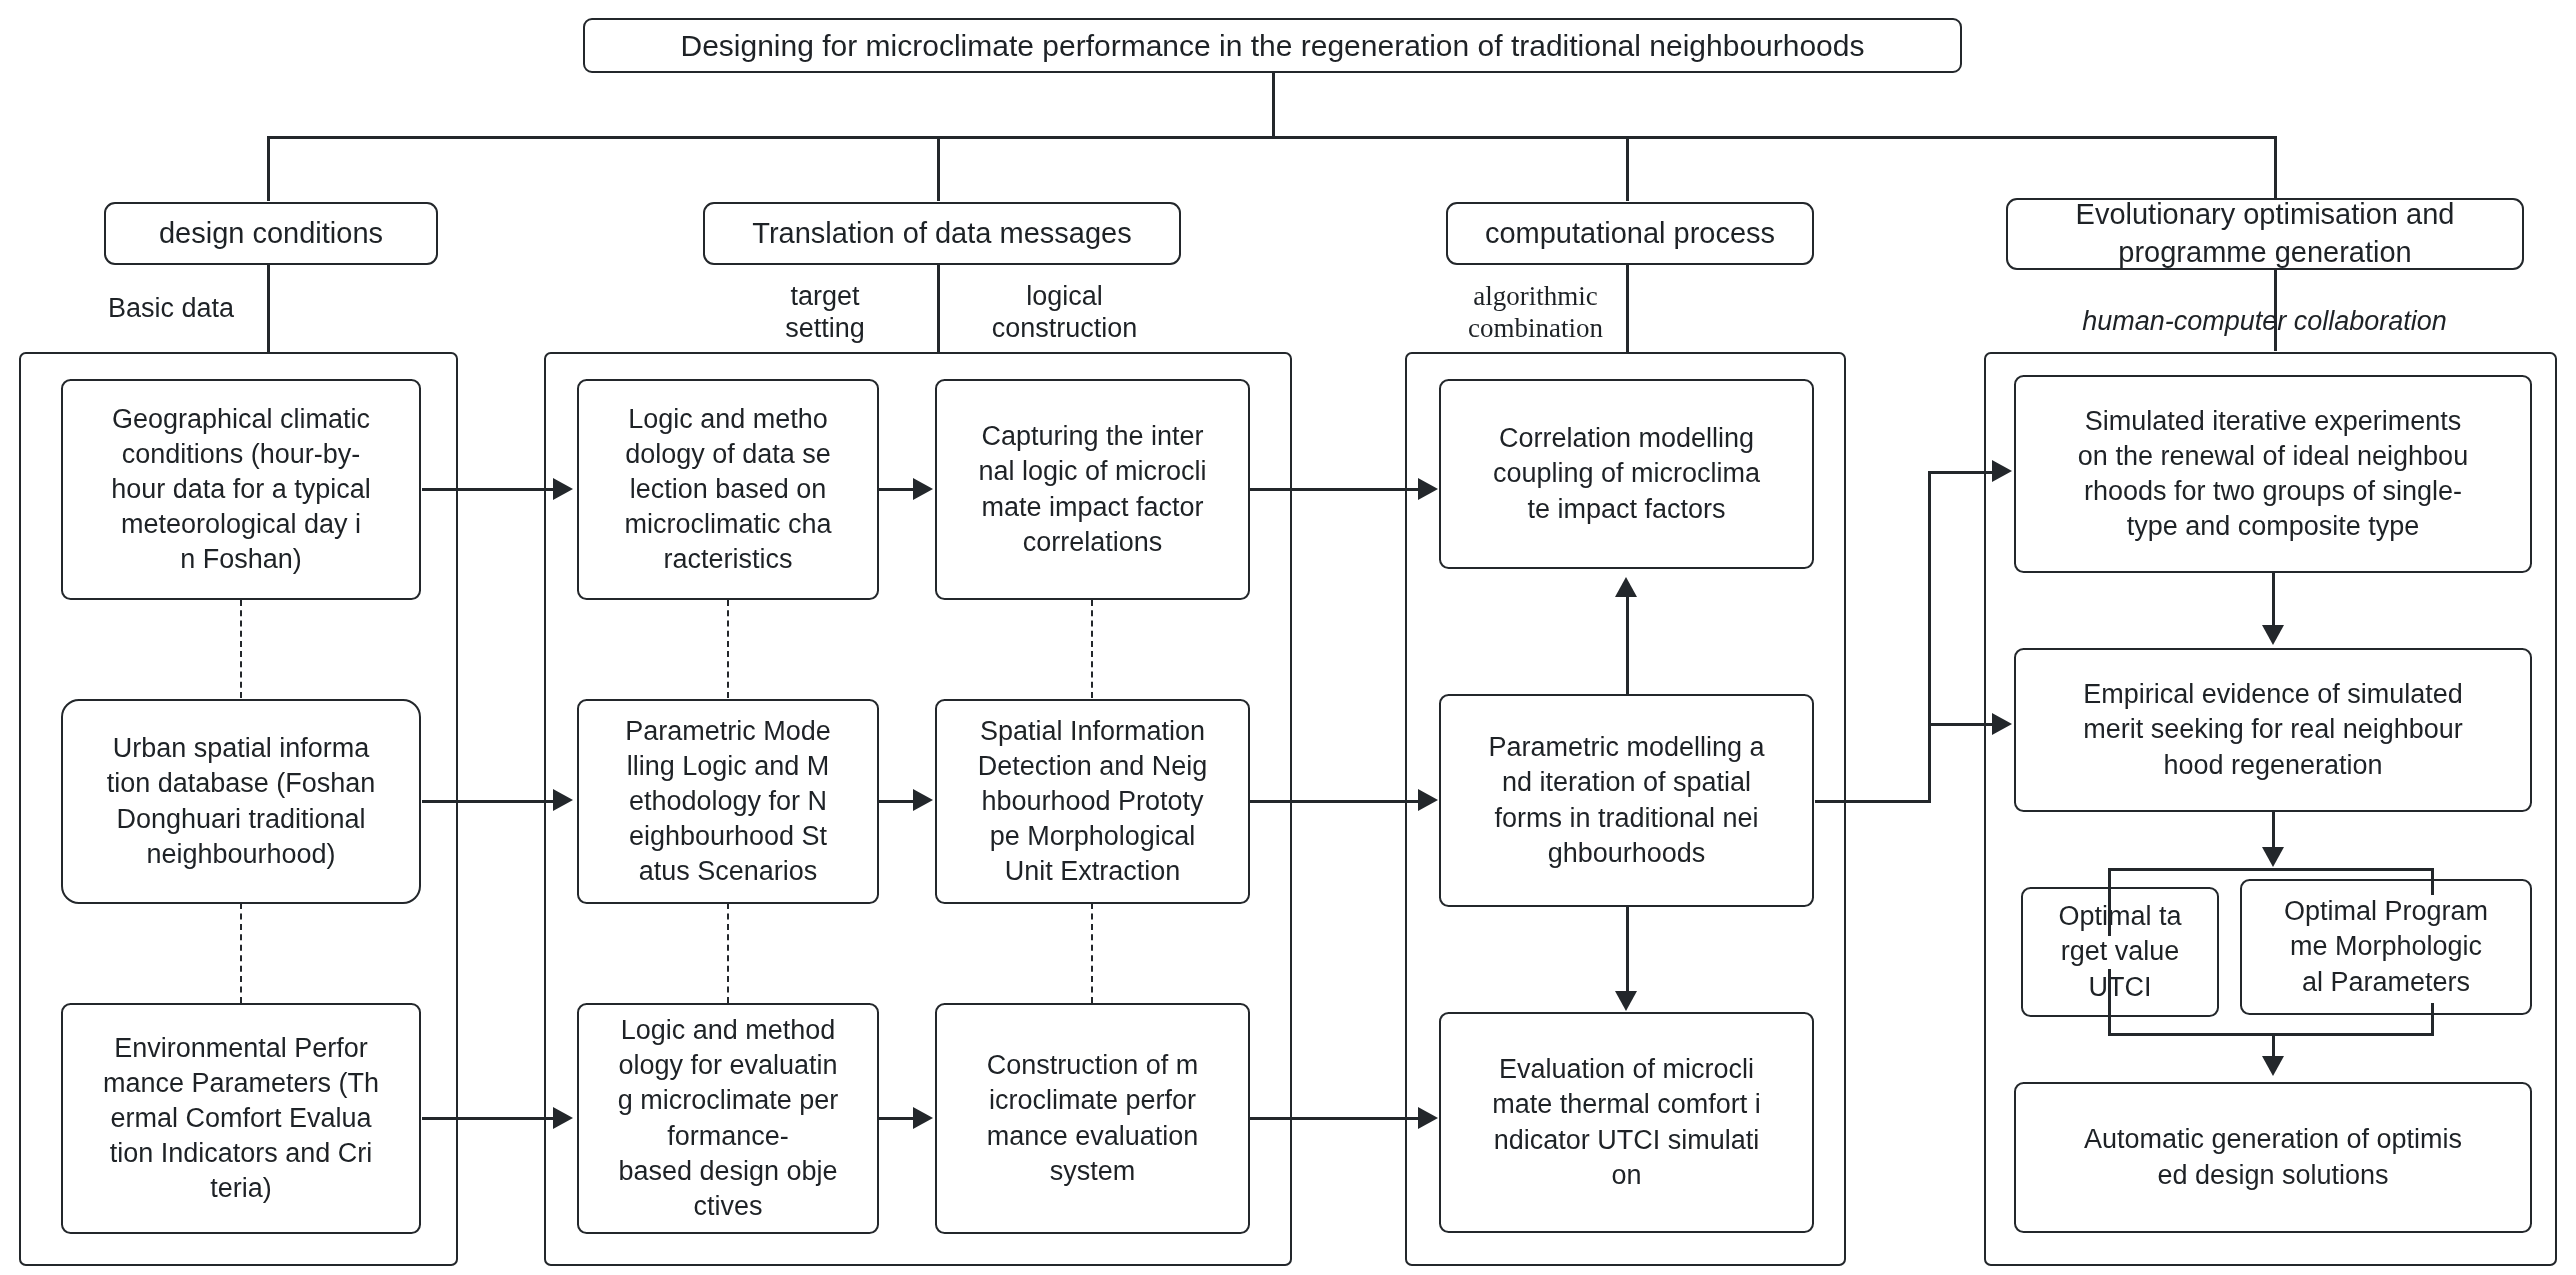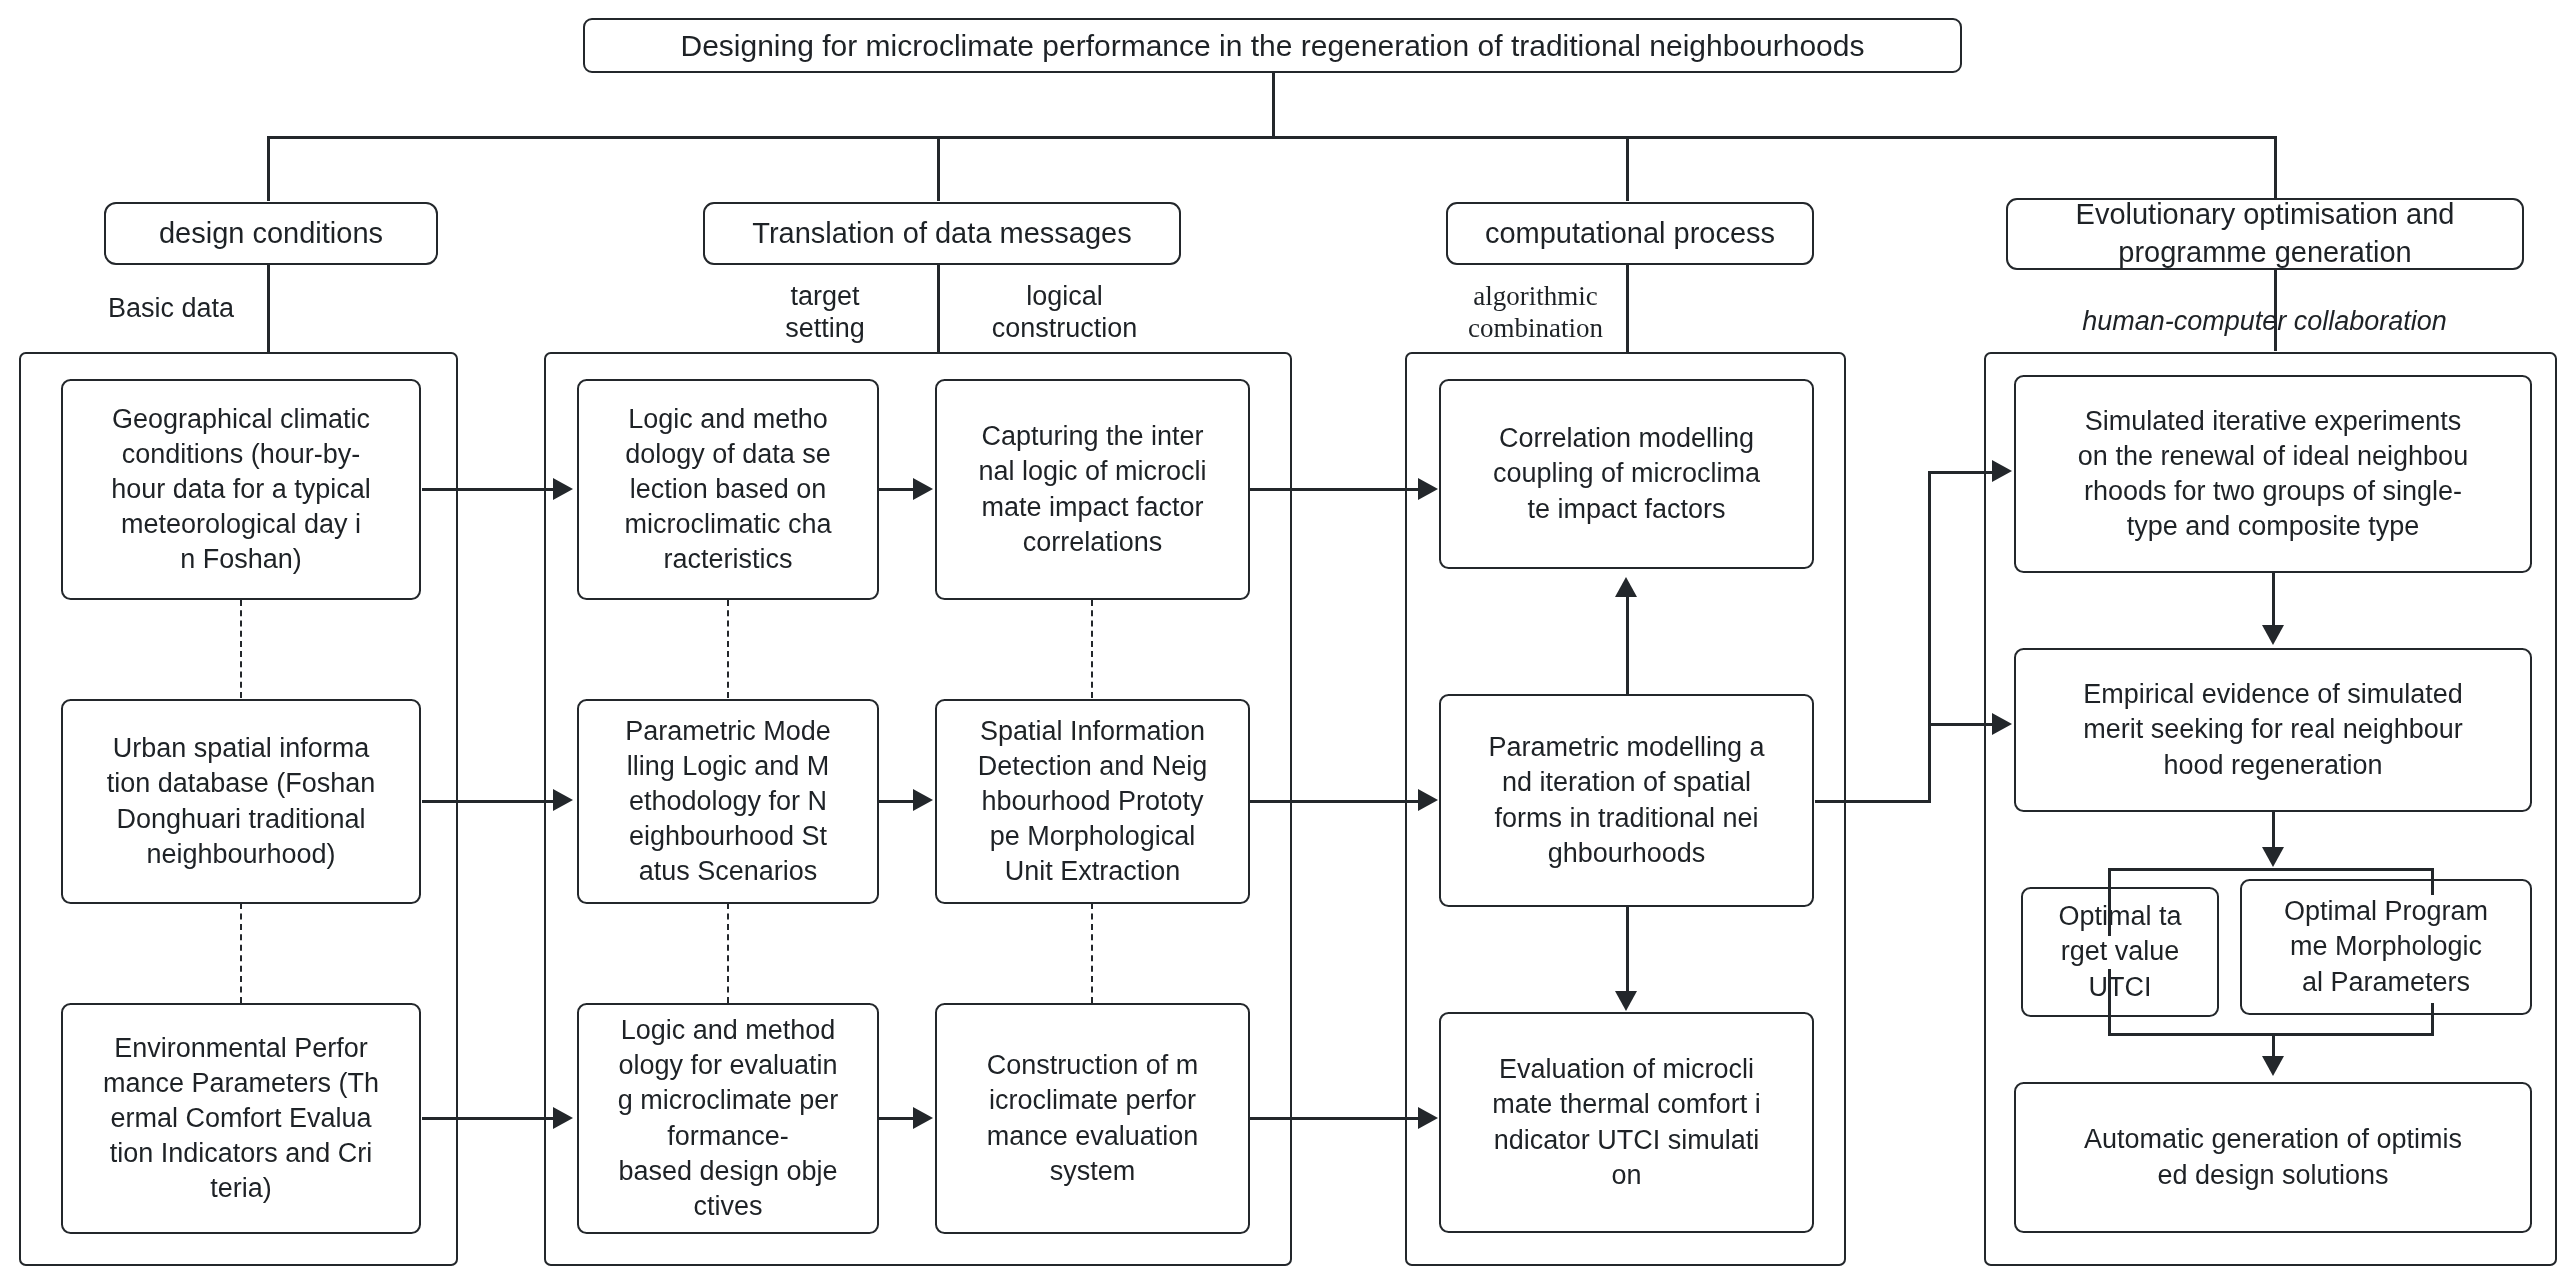--- a/index.html
+++ b/index.html
@@ -98,21 +98,21 @@
 
   <div class="ln v" style="left:1272px; top:72px; width:2.7px; height:65px;"></div>
 
   <div class="ln h" style="left:267px; top:136px; width:2010px; height:2.7px;"></div>
 
   <div class="ln v" style="left:267px; top:136px; width:2.7px; height:65px;"></div>
   <div class="ln v" style="left:937px; top:136px; width:2.7px; height:65px;"></div>
   <div class="ln v" style="left:1626px; top:136px; width:2.7px; height:65px;"></div>
   <div class="ln v" style="left:2274px; top:136px; width:2.7px; height:65px;"></div>
 
-  <div class="node head-node" style="left:104px; top:202px; width:334px; height:63px;border-radius:12px;">design conditions</div>
+  <div class="node head-node" style="left:104px; top:202px; width:334px; height:63px;">design conditions</div>
 
   <div class="node head-node" style="left:703px; top:202px; width:478px; height:63px;">Translation of data messages</div>
 
   <div class="node head-node" style="left:1446px; top:202px; width:368px; height:63px;">computational process</div>
 
   <div class="node head-node" style="left:2006px; top:198px; width:518px; height:72px;">Evolutionary optimisation and
 programme generation</div>
 
   <div class="ln v" style="left:267px; top:265px; width:2.7px; height:89px;"></div>
   <div class="ln v" style="left:937px; top:265px; width:2.7px; height:89px;"></div>
@@ -136,21 +136,21 @@
   <div class="group" style="left:544px; top:352px; width:748px; height:914px;"></div>
   <div class="group" style="left:1405px; top:352px; width:441px; height:914px;"></div>
   <div class="group" style="left:1984px; top:352px; width:573px; height:914px;"></div>
 
   <div class="node" style="left:61px; top:379px; width:360px; height:221px;">Geographical climatic
 conditions (hour-by-
 hour data for a typical
 meteorological day i
 n Foshan)</div>
 
-  <div class="node" style="left:61px; top:699px; width:360px; height:205px;">Urban spatial informa
+  <div class="node" style="left:61px; top:699px; width:360px; height:205px;border-radius:18px;">Urban spatial informa
 tion database (Foshan
 Donghuari traditional
 neighbourhood)</div>
 
   <div class="node" style="left:61px; top:1003px; width:360px; height:231px;">Environmental Perfor
 mance Parameters (Th
 ermal Comfort Evalua
 tion Indicators and Cri
 teria)</div>
 

